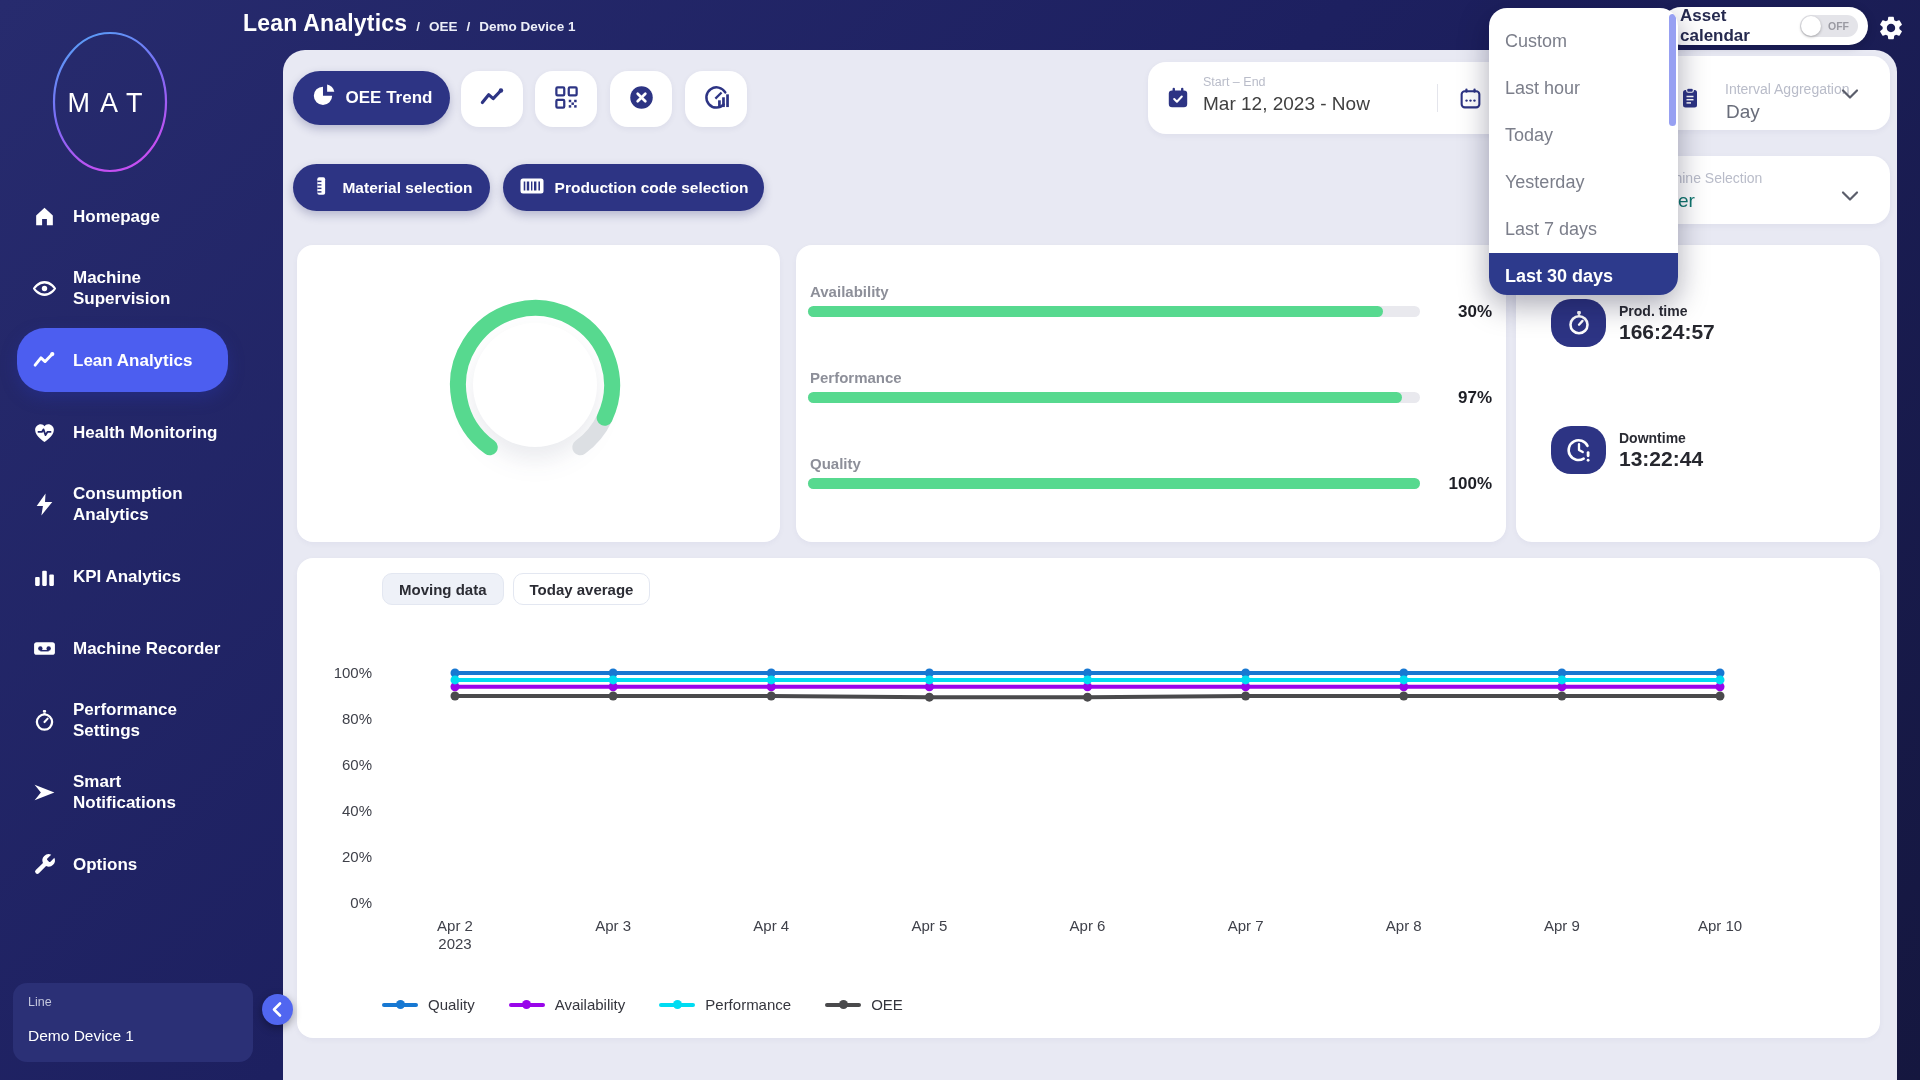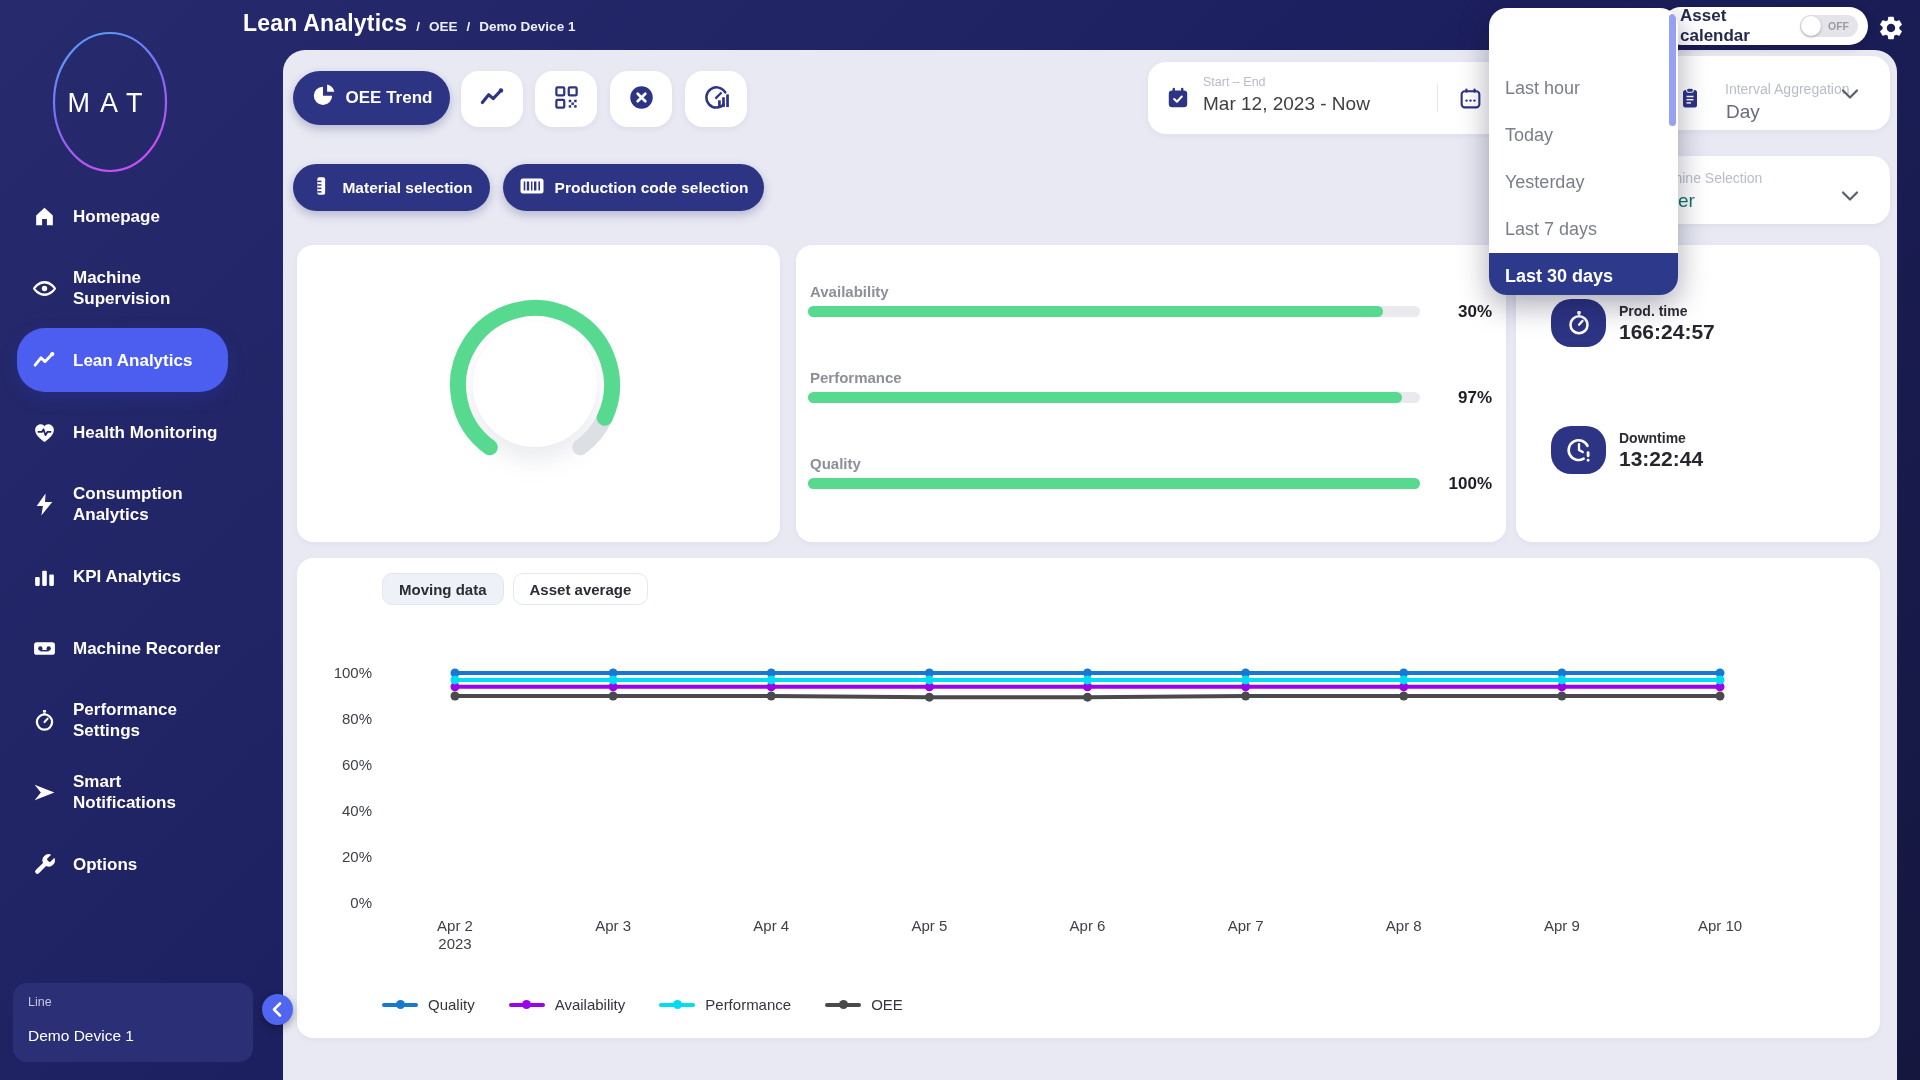--- a/index.html
+++ b/index.html
@@ -338,20 +338,21 @@
   <span class="fvalue">er</span>
   <span class="chev" style="left:228px;top:32px;">
     <svg width="20" height="12" viewBox="0 0 20 12">
         <polyline points="3,2.5 10,9.5 17,2.5" fill="none" stroke="#5b5e6b" stroke-width="2.2" stroke-linecap="round" stroke-linejoin="round"></polyline>
       </svg>
   </span>
 </div>
 
 <div id="range-dropdown" class="abs">
   <div id="dd-scrollbar"></div>
+<div class="dd-item" style="top: 10px;">Custom</div>
     <div class="dd-item" style="top: 57px;">Last hour</div>
     <div class="dd-item" style="top: 104px;">Today</div>
     <div class="dd-item" style="top: 151px;">Yesterday</div>
     <div class="dd-item" style="top: 198px;">Last 7 days</div>
     <div class="dd-item selected" style="top: 245px;">Last 30 days</div>
   </div>
 
 <div id="gauge-card" class="card">
   <svg id="gauge-svg" width="483" height="297" viewBox="0 0 483 297">
     <circle cx="238" cy="140" r="62" fill="#ffffff" style="filter:drop-shadow(0 12px 12px rgba(40,45,90,0.10));"></circle>
@@ -397,21 +398,21 @@
         <rect x="18.6" y="19.6" width="2.4" height="2.4" rx="1.2" fill="#ffffff"></rect>
       </svg>
     </div>
     <div class="time-label" style="top: 185px;">Downtime</div>
     <div class="time-value" style="top: 202px;">13:22:44</div>
   </div>
 
 <div id="chart-card" class="card">
   <div id="chart-tabs">
     <div class="tab active">Moving data</div>
-    <div class="tab">Asset average</div>
+    <div class="tab">Today average</div>
   </div>
   <svg id="chart-svg" width="1583" height="420">
       <text x="75" y="110.00000000000003" text-anchor="end" font-size="15" fill="#3f414a" font-family="Liberation Sans, sans-serif">100%</text>
       <text x="75" y="156" text-anchor="end" font-size="15" fill="#3f414a" font-family="Liberation Sans, sans-serif">80%</text>
       <text x="75" y="202" text-anchor="end" font-size="15" fill="#3f414a" font-family="Liberation Sans, sans-serif">60%</text>
       <text x="75" y="248" text-anchor="end" font-size="15" fill="#3f414a" font-family="Liberation Sans, sans-serif">40%</text>
       <text x="75" y="294" text-anchor="end" font-size="15" fill="#3f414a" font-family="Liberation Sans, sans-serif">20%</text>
       <text x="75" y="340" text-anchor="end" font-size="15" fill="#3f414a" font-family="Liberation Sans, sans-serif">0%</text>
       <text x="158" y="363" text-anchor="middle" font-size="15" fill="#3f414a" font-family="Liberation Sans, sans-serif">Apr 2</text>
       <text x="158" y="381" text-anchor="middle" font-size="15" fill="#3f414a" font-family="Liberation Sans, sans-serif">2023</text>

